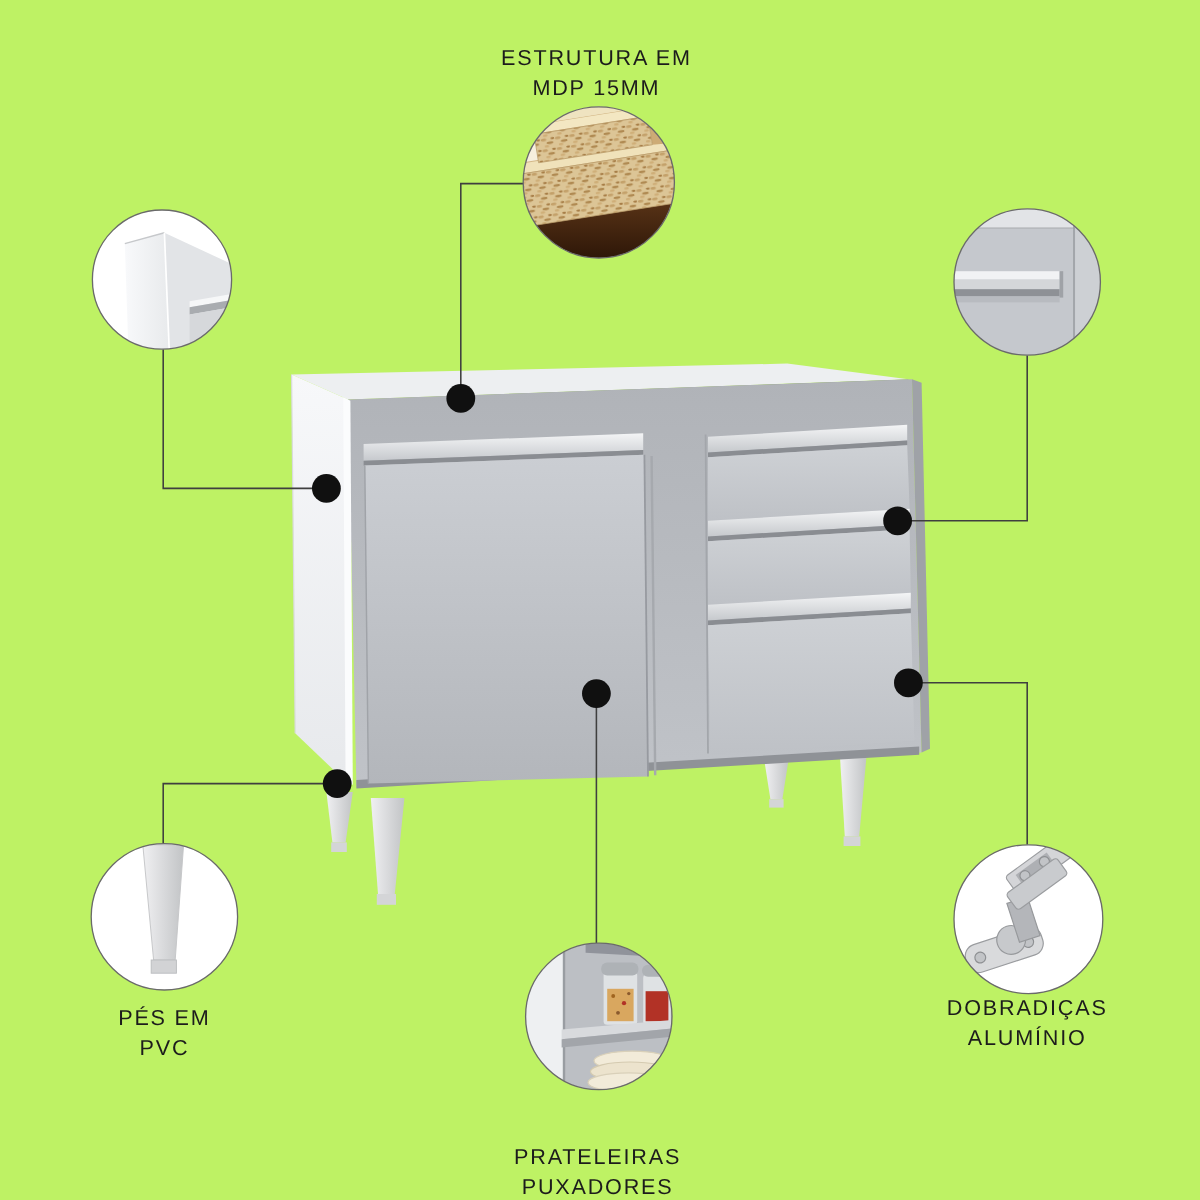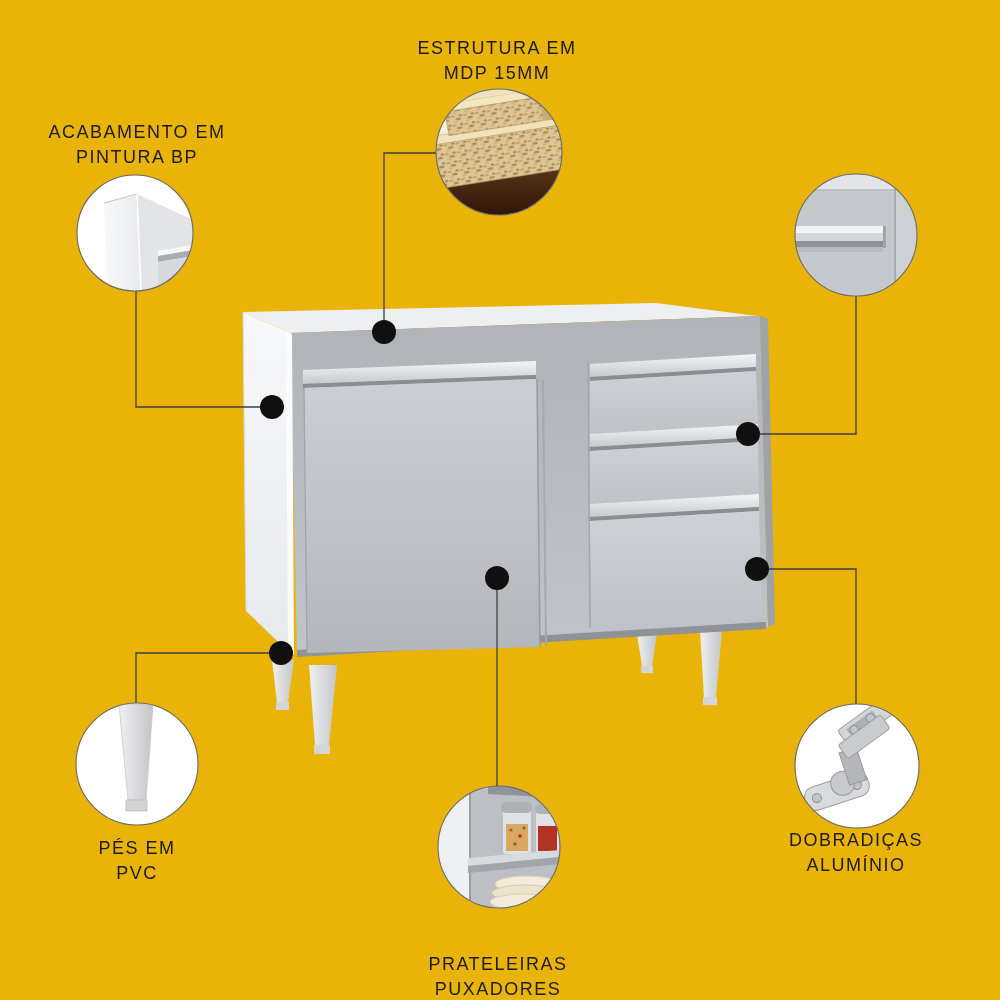--- a/index.html
+++ b/index.html
@@ -1,16 +1,16 @@
 <!DOCTYPE html>
 <html><head>
 <meta charset="utf-8">
 <style>
   html,body{margin:0;padding:0;background:#ffffff;}
-  #stage{position:relative;width:1000px;height:1000px;background:#eab308;overflow:hidden;
+  #stage{position:relative;width:1000px;height:1000px;background:#bef264;overflow:hidden;
          font-family:"Liberation Sans",sans-serif;}
   #stage svg{position:absolute;left:0;top:0;}
   .callout-label{position:absolute;transform:translateX(-50%);text-align:center;
     font-size:18px;letter-spacing:1.5px;line-height:25px;color:#1c1c1c;
     white-space:nowrap;font-weight:400;}
   .callout-label span{display:block;}
 </style>
 </head>
 <body>
 
@@ -264,24 +264,20 @@
       </g>
     </g>
     <circle cx="857" cy="766" r="62" fill="none" stroke="#6a6a6a" stroke-width="1.1"></circle>
   </g>
 </svg>
 
   <div class="callout-label" style="left:497px;top:36px">
     <span>ESTRUTURA EM</span>
     <span>MDP 15MM</span>
   </div>
-  <div class="callout-label" style="left:137px;top:120px">
-    <span>ACABAMENTO EM</span>
-    <span>PINTURA BP</span>
-  </div>
   <div class="callout-label" style="left:856px;top:120px">
   </div>
   <div class="callout-label" style="left:137px;top:836px">
     <span>PÉS EM</span>
     <span>PVC</span>
   </div>
   <div class="callout-label" style="left:498px;top:952px">
     <span>PRATELEIRAS</span>
     <span>PUXADORES</span>
   </div>

